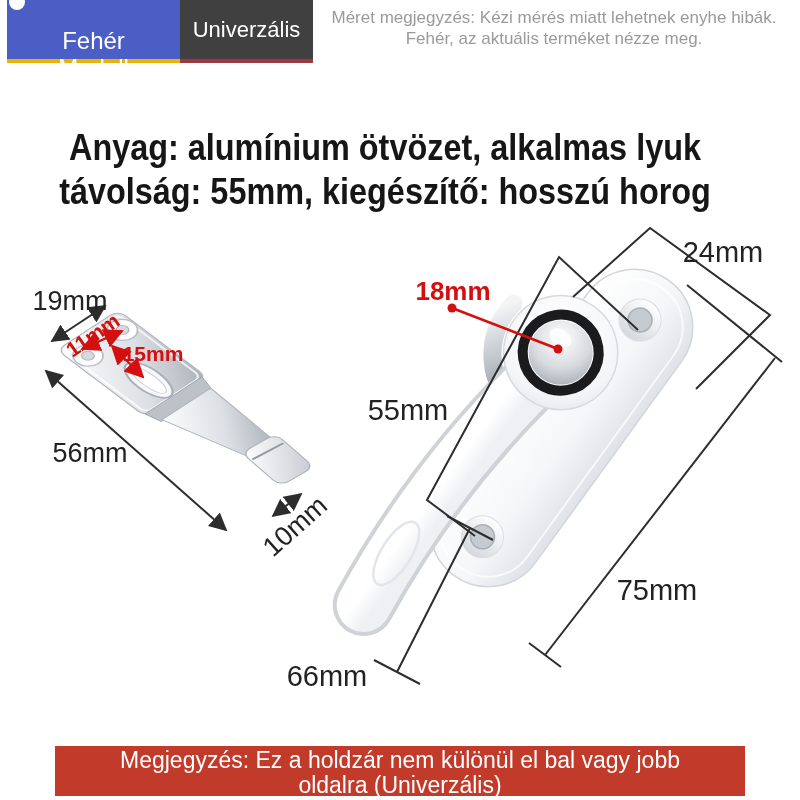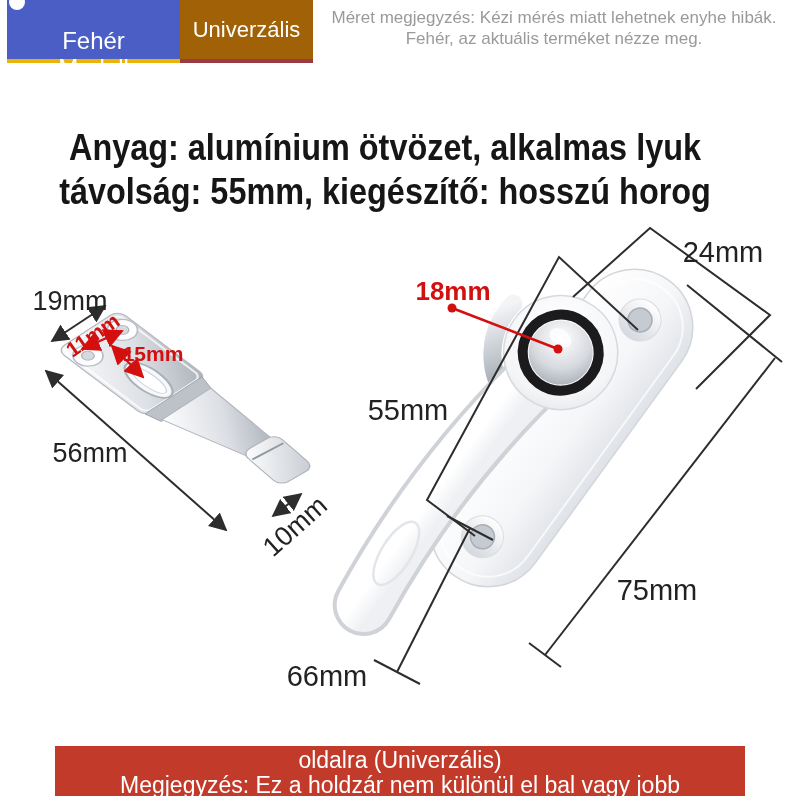--- a/index.html
+++ b/index.html
@@ -2,21 +2,21 @@
 <html><head>
 <meta charset="utf-8">
 <style>
   html,body{margin:0;padding:0;background:#ffffff;}
   .canvas{position:relative;width:800px;height:800px;background:#ffffff;overflow:hidden;
           font-family:"Liberation Sans",sans-serif;}
   
   .badge{position:absolute;top:0;color:#fff;text-align:center;box-sizing:border-box;}
   .badge-blue{left:7px;width:173px;height:63px;background:#4a5ec6;border-bottom:4px solid #eab308;
               font-size:24px;line-height:27px;padding-top:0;white-space:pre-line;}
-  .badge-red{left:180px;width:133px;height:63px;background:#a16207;border-bottom:4px solid #9c3a44;
+  .badge-red{left:180px;width:133px;height:63px;background:#404040;border-bottom:4px solid #9c3a44;
              font-size:22px;line-height:59px;}
   .badge-dot{position:absolute;left:2px;top:-6px;width:16px;height:16px;border-radius:50%;background:#fdfdfd;}
   
   .size-note{position:absolute;left:319px;top:7px;width:470px;text-align:center;color:#9a9a9a;
              font-size:17px;line-height:21px;}
   
   .title{position:absolute;left:-15px;top:126px;width:800px;text-align:center;color:#161616;
          font-size:36px;line-height:44px;font-weight:bold;transform:scaleX(.9);transform-origin:50% 50%;}
   
   .diagram{position:absolute;left:0;top:0;}
@@ -176,17 +176,17 @@
       <circle cx="558" cy="349" r="4.5" fill="#d40f0f"></circle>
     </g>
     <text class="dim" x="723" y="262" text-anchor="middle">24mm</text>
     <text class="red" x="453" y="300" text-anchor="middle">18mm</text>
     <text class="dim" x="408" y="420" text-anchor="middle">55mm</text>
     <text class="dim" x="657" y="600" text-anchor="middle">75mm</text>
     <text class="dim" x="327" y="686" text-anchor="middle">66mm</text>
   </svg>
 
   <div class="footer-banner">
+    <div>Megjegyzés: Ez a holdzár nem különül el bal vagy jobb</div>
     <div>oldalra (Univerzális)</div>
-    <div>Megjegyzés: Ez a holdzár nem különül el bal vagy jobb</div>
   </div>
 
 </div>
 
 </body></html>

